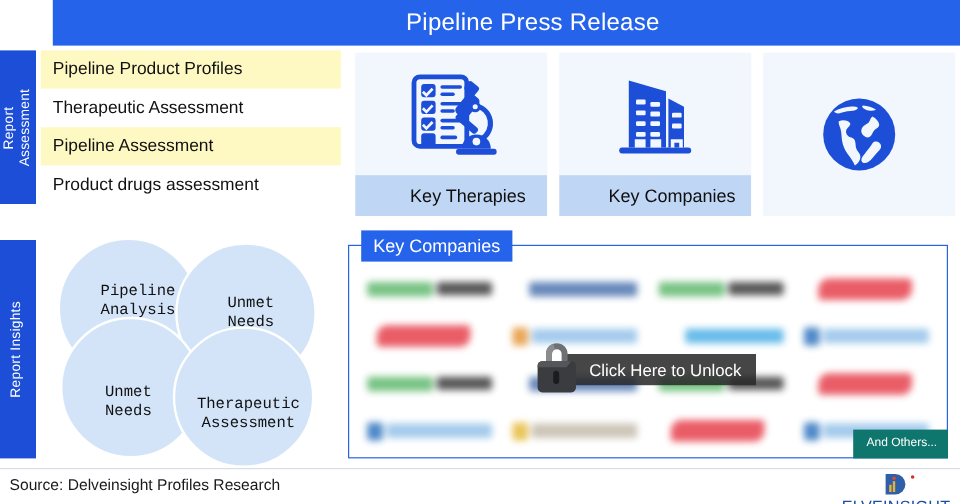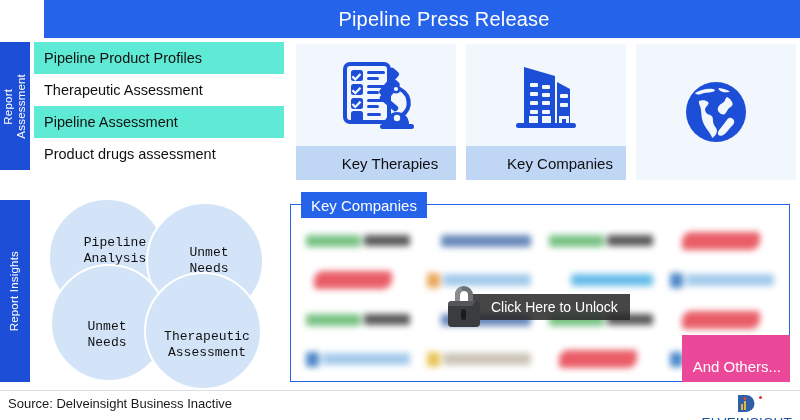--- a/index.html
+++ b/index.html
@@ -68,21 +68,21 @@
   }
   .assess-row {
     height: 32px;
     display: flex;
     align-items: center;
     padding-left: 10px;
     font-size: 14.5px;
     color: #111111;
     box-sizing: border-box;
   }
-  .assess-row.alt { background: #5eead4; }
+  .assess-row.alt { background: #fef9c3; }
   .assess-row.plain { background: #ffffff; }
 
   
   .cards {
     position: absolute;
     left: 296px; top: 44px;
     width: 500px; height: 136px;
     display: flex;
     gap: 10px;
   }
@@ -223,24 +223,24 @@
     line-height: 1;
     display: flex;
     align-items: center;
     height: 26px;
     box-sizing: border-box;
   }
 
   .and-others {
     position: absolute;
     right: -1px; bottom: -1px;
-    background: #ec4899;
+    background: #0f766e;
     color: #ffffff;
-    font-size: 15px;
-    padding: 23px 9px 7px 11px;
+    font-size: 10px;
+    padding: 6px 9px 7px 11px;
   }
 
   
   .footer-rule {
     position: absolute;
     left: 0; top: 390px;
     width: 800px; height: 1px;
     background: #d8dde6;
   }
   .footer-source {
@@ -484,21 +484,21 @@
         <path d="M12 22V15a9 9 0 0 1 6-8.5l1.6 4.4A4.3 4.3 0 0 0 17 15v7z" fill="#8a8c90"></path>
         <rect x="5" y="21" width="32" height="26" rx="4" fill="#3a3c3f"></rect>
         <path d="M5 25a4 4 0 0 1 4-4h24l-4 5H5z" fill="#545659"></path>
         <rect x="18" y="29" width="5" height="11" rx="2.5" fill="#1b1c1e"></rect>
       </svg>
     </div>
     <div class="unlock-tip">Click Here to Unlock</div>
   </div>
 
   <div class="footer-rule"></div>
-  <div class="footer-source">Source: Delveinsight Business Inactive</div>
+  <div class="footer-source">Source: Delveinsight Profiles Research</div>
   <div class="footer-logo">
     <div class="dl-d">
       <svg width="19" height="19" viewBox="0 0 19 19" aria-hidden="true">
         <path d="M1 1h8a8 8 0 0 1 0 17H1z" fill="#2e5fa8"></path>
         <rect x="4" y="10" width="2" height="6" fill="#e8b23a"></rect>
         <rect x="7" y="7" width="2" height="9" fill="#e8b23a"></rect>
         <circle cx="8" cy="4.6" r="1.5" fill="#e04a2f"></circle>
       </svg>
     </div>
     <div class="dl-word">ELVEINSIGHT</div>

